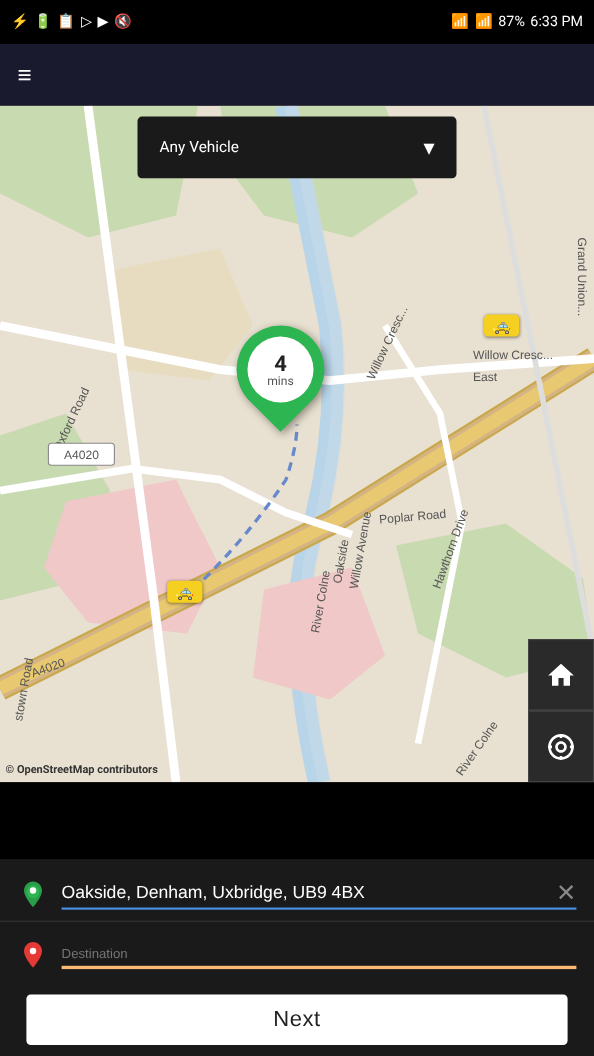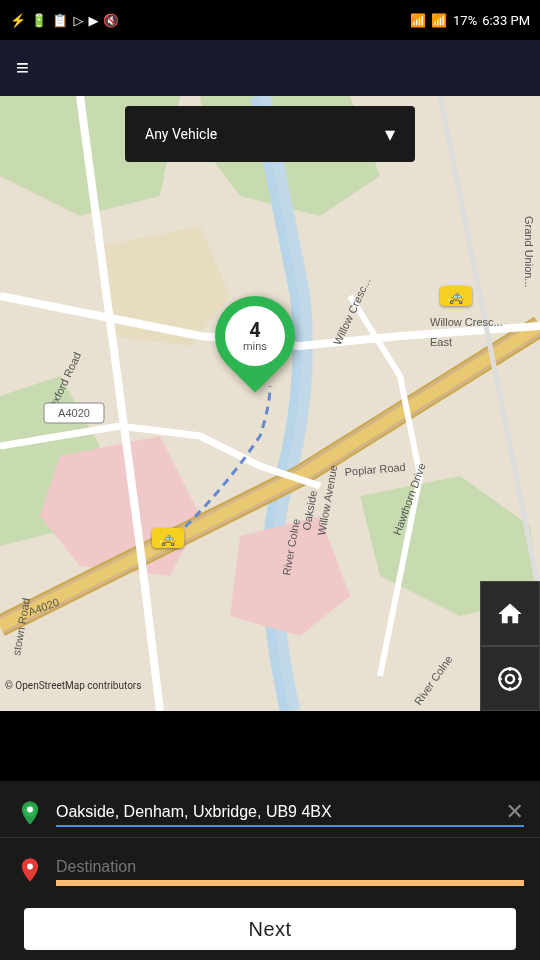--- a/index.html
+++ b/index.html
@@ -191,25 +191,26 @@
       cursor: pointer;
       border: 1px solid #444;
     }
     .map-btn svg {
       fill: #fff;
     }
 
     
     #osm-attribution {
       position: absolute;
-      bottom: 20px;
+      bottom: 5px;
       left: 5px;
       font-size: 10px;
       color: #333;
       z-index: 50;
+      font-weight: bold;
     }
 
     
     #bottom-panel {
       width: 540px;
       height: 179px;
       background: #1a1a1a;
       position: absolute;
       bottom: 0;
       left: 0;
@@ -259,23 +260,23 @@
     #destination-row .pin-red {
       width: 28px;
       height: 28px;
       flex-shrink: 0;
       margin-right: 12px;
     }
     #location-input-to {
       flex: 1;
       background: transparent;
       border: none;
-      border-bottom: 6px solid #fdba74;
-      color: #fff;
-      font-size: 16px;
+      border-bottom: 3px solid #fdba74;
+      color: #fff;
+      font-size: 12px;
       padding: 4px 0;
       outline: none;
     }
 
     #next-btn {
       margin: 10px 24px;
       height: 55px;
       background: #fff;
       border: none;
       border-radius: 4px;
@@ -331,21 +332,21 @@
     <span>⚡</span>
     <span>🔋</span>
     <span>📋</span>
     <span>▷</span>
     <span>▶</span>
     <span>🔇</span>
   </div>
   <div class="right-icons">
     <span>📶</span>
     <span>📶</span>
-    <span>17%</span>
+    <span>87%</span>
     <span>6:33 PM</span>
   </div>
 </div>
 
 <div id="app-header">
   <span class="menu-icon">≡</span>
 </div>
 
 <div id="map-container">
 

